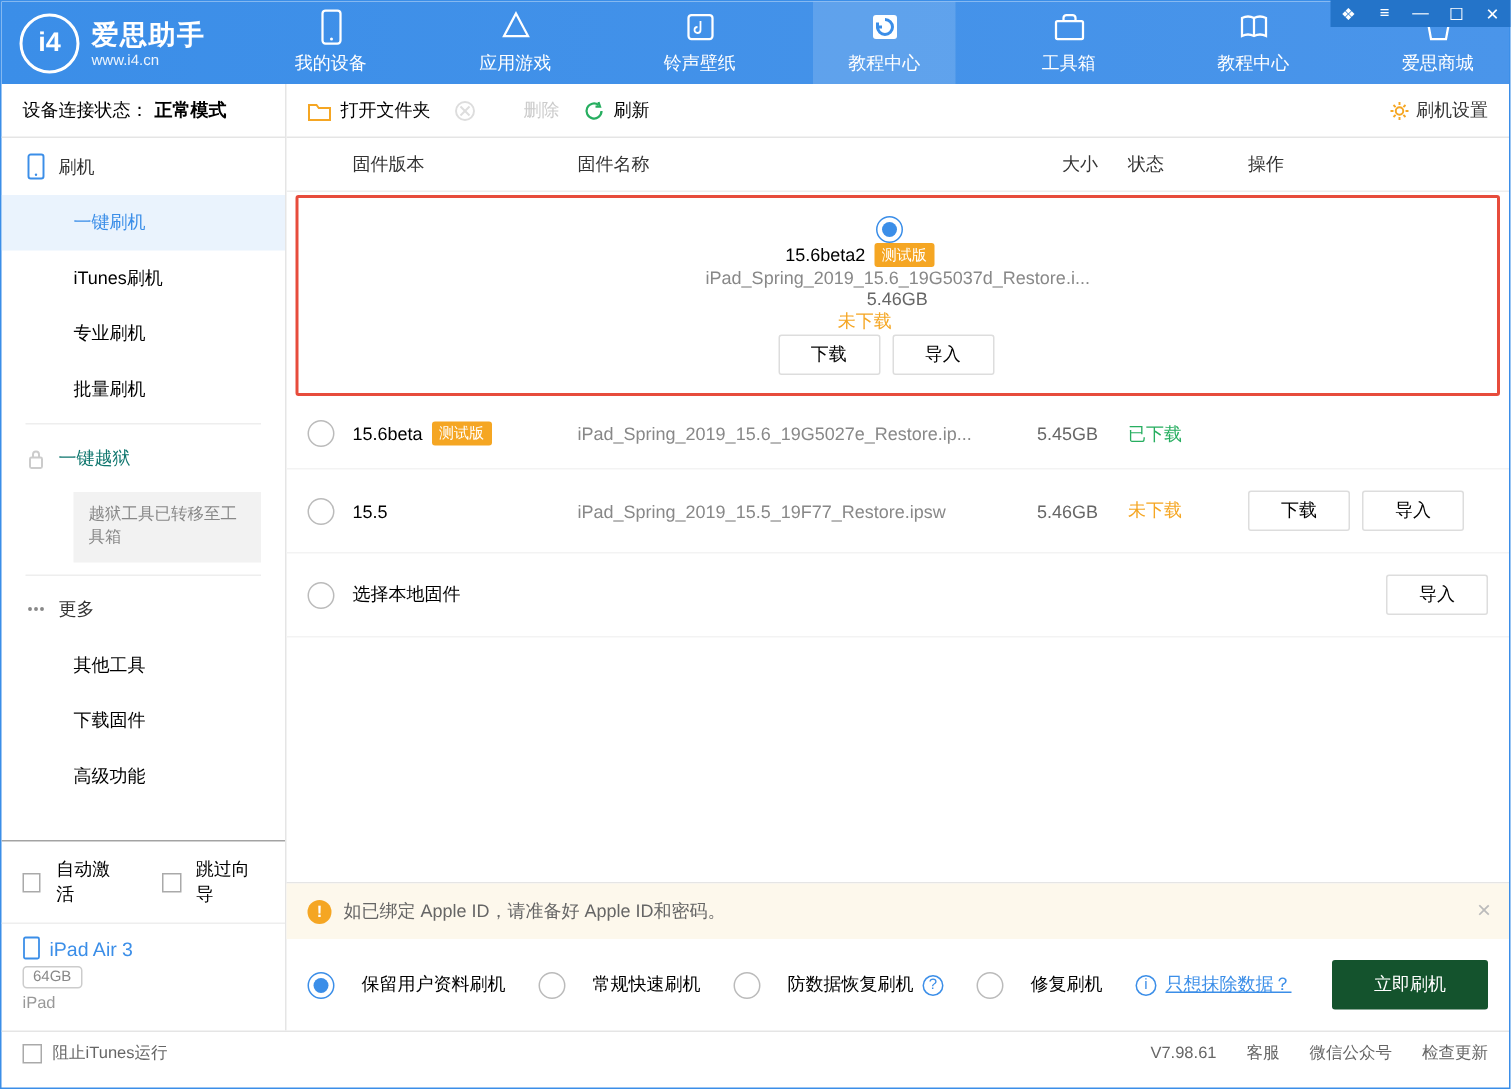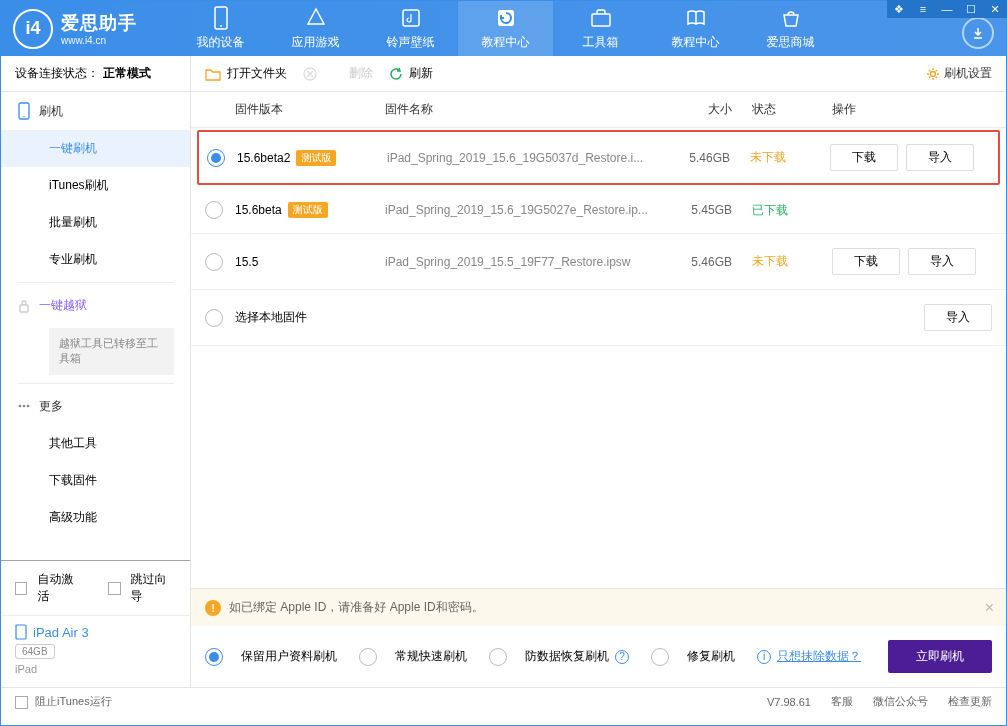--- a/index.html
+++ b/index.html
@@ -6,40 +6,40 @@
     body { width: 1007px; height: 726px; overflow: hidden; background: #fff; border: 1px solid #3b8ee8; }
     
     
     .titlebar { height: 55px; background: linear-gradient(to right, #3b8ee8, #4a95ea); display: flex; align-items: center; padding: 0 12px; color: #fff; }
     .logo-area { display: flex; align-items: center; gap: 8px; min-width: 160px; }
     .logo-badge { width: 40px; height: 40px; border: 2px solid #fff; border-radius: 50%; display: flex; align-items: center; justify-content: center; font-weight: bold; font-size: 18px; }
     .logo-text { display: flex; flex-direction: column; }
     .logo-title { font-size: 18px; font-weight: bold; letter-spacing: 1px; }
     .logo-sub { font-size: 10px; opacity: 0.9; }
     
-    .main-nav { display: flex; flex: 1; height: 100%; }
+    .main-nav { display: flex; flex: 1; height: 100%; gap: 28px; }
     .nav-item { width: 95px; display: flex; flex-direction: column; align-items: center; justify-content: center; gap: 4px; cursor: pointer; font-size: 12px; }
     .nav-item.active { background: rgba(255,255,255,0.15); }
     .nav-icon { width: 24px; height: 24px; display: flex; align-items: center; justify-content: center; }
     
     .win-controls { position: absolute; top: 0; right: 0; background: #2474c9; display: flex; }
     .win-btn { width: 24px; height: 18px; display: flex; align-items: center; justify-content: center; font-size: 11px; color: #fff; cursor: pointer; }
     .dl-circle { width: 32px; height: 32px; border: 2px solid rgba(255,255,255,0.6); border-radius: 50%; display: flex; align-items: center; justify-content: center; margin-left: 10px; margin-top: 8px; }
     
     
     .body { display: flex; height: calc(100% - 65px - 28px); }
     
     
     .sidebar { width: 190px; border-right: 1px solid #e5e5e5; display: flex; flex-direction: column; }
     .conn-status { height: 36px; display: flex; align-items: center; padding: 0 14px; font-size: 12px; border-bottom: 1px solid #e5e5e5; }
     .conn-status b { margin-left: 4px; }
     
     .side-list { flex: 1; overflow: auto; font-size: 12px; }
     .side-group { padding: 10px 16px; display: flex; align-items: center; gap: 8px; color: #333; }
-    .side-group.disabled { color: #8b5cf6; }
+    .side-group.disabled { color: #0f766e; }
     .side-sub { padding: 10px 16px 10px 48px; cursor: pointer; }
     .side-sub.active { background: #eaf3fd; color: #3b8ee8; }
     .side-note { margin: 4px 16px 8px 48px; padding: 8px 10px; background: #f2f2f2; color: #888; font-size: 11px; line-height: 1.4; }
     .side-divider { height: 1px; background: #eee; margin: 4px 16px; }
     
     .side-bottom { border-top: 1px solid #a3a3a3; }
     .auto-row { display: flex; align-items: center; gap: 6px; padding: 10px 14px; font-size: 12px; }
     .device-block { padding: 8px 14px 12px; }
     .device-name { color: #3b8ee8; font-size: 13px; font-weight: 500; display: flex; align-items: center; gap: 6px; }
     .device-cap { display: inline-block; border: 1px solid #ccc; border-radius: 3px; padding: 1px 6px; font-size: 10px; margin: 4px 0; color: #888; }
@@ -54,21 +54,21 @@
     .tb-settings { color: #f5a623; display: flex; align-items: center; gap: 4px; }
     
     .table-head { height: 36px; display: flex; align-items: center; padding: 0 14px 0 44px; font-size: 12px; color: #333; border-bottom: 1px solid #eee; }
     .col-ver { width: 150px; }
     .col-name { flex: 1; }
     .col-size { width: 80px; text-align: right; padding-right: 20px; }
     .col-status { width: 80px; }
     .col-ops { width: 160px; }
     
     .fw-row { display: flex; align-items: center; padding: 14px 14px 14px 14px; font-size: 12px; border-bottom: 1px solid #f3f3f3; }
-    .fw-row.highlight { border: 2px solid #e74c3c; border-radius: 2px; margin: 2px 6px; padding: 12px 8px; }
+    .fw-row.highlight { border: 2px solid #e74c3c; border-radius: 2px; margin: 2px 6px; padding: 12px 8px; flex-direction: column; }
     .radio { width: 18px; height: 18px; border: 1px solid #bbb; border-radius: 50%; margin-right: 12px; display: flex; align-items: center; justify-content: center; flex-shrink: 0; }
     .radio.checked { border-color: #3b8ee8; }
     .radio.checked::after { content: ''; width: 10px; height: 10px; background: #3b8ee8; border-radius: 50%; }
     .fw-ver { width: 150px; display: flex; align-items: center; gap: 6px; }
     .beta-tag { background: #f5a623; color: #fff; font-size: 10px; padding: 1px 5px; border-radius: 2px; }
     .fw-name { flex: 1; color: #888; overflow: hidden; text-overflow: ellipsis; white-space: nowrap; }
     .fw-size { width: 80px; text-align: right; padding-right: 20px; color: #666; }
     .fw-status { width: 80px; }
     .st-not { color: #f5a623; }
     .st-done { color: #27ae60; }
@@ -76,21 +76,21 @@
     .btn-sm { border: 1px solid #ddd; background: #fff; padding: 4px 12px; width: 68px; text-align: center; border-radius: 2px; cursor: pointer; font-size: 12px; }
     
     .bottom-panel { border-top: 1px solid #e5e5e5; margin-top: auto; }
     .warn-bar { background: #fdf8ec; padding: 10px 14px; font-size: 12px; color: #666; display: flex; align-items: center; gap: 8px; position: relative; }
     .warn-icon { width: 16px; height: 16px; background: #f5a623; color: #fff; border-radius: 50%; display: flex; align-items: center; justify-content: center; font-size: 11px; font-weight: bold; }
     .warn-close { position: absolute; right: 12px; cursor: pointer; color: #bbb; font-size: 16px; }
     .mode-row { padding: 14px; display: flex; align-items: center; gap: 22px; font-size: 12px; }
     .mode-opt { display: flex; align-items: center; gap: 6px; }
     .info-q { width: 14px; height: 14px; border: 1px solid #3b8ee8; color: #3b8ee8; border-radius: 50%; display: flex; align-items: center; justify-content: center; font-size: 10px; }
     .link-blue { color: #3b8ee8; text-decoration: underline; cursor: pointer; }
-    .btn-primary { background: #4c1d95; color: #fff; padding: 8px 28px; border-radius: 2px; cursor: pointer; margin-left: auto; }
+    .btn-primary { background: #14532d; color: #fff; padding: 8px 28px; border-radius: 2px; cursor: pointer; margin-left: auto; }
     
     
     .statusbar { height: 28px; border-top: 1px solid #e5e5e5; display: flex; align-items: center; padding: 0 14px; font-size: 11px; color: #666; gap: 20px; }
     .sb-spacer { flex: 1; }
     .checkbox { width: 13px; height: 13px; border: 1px solid #aaa; display: inline-block; vertical-align: middle; margin-right: 4px; }
     
     svg { display: block; }
   </style>
 </head>
 <body>
@@ -193,22 +193,22 @@
     <div class="side-list">
       <div class="side-group">
         <svg width="14" height="18" viewBox="0 0 14 18">
             <rect x="2" y="1" width="10" height="16" rx="1.5" fill="none" stroke="#3b8ee8" stroke-width="1.3"></rect>
             <circle cx="7" cy="14.5" r="0.8" fill="#3b8ee8"></circle>
           </svg>
         <span>刷机</span>
       </div>
       <div class="side-sub active">一键刷机</div>
       <div class="side-sub">iTunes刷机</div>
+      <div class="side-sub">专业刷机</div>
       <div class="side-sub">批量刷机</div>
-      <div class="side-sub">专业刷机</div>
       <div class="side-divider"></div>
       <div class="side-group disabled">
         <svg width="14" height="16" viewBox="0 0 14 16">
             <rect x="3" y="7" width="8" height="7" rx="1" fill="none" stroke="#ccc" stroke-width="1.3"></rect>
             <path d="M5 7 V5 a2 2 0 0 1 4 0 v2" fill="none" stroke="#ccc" stroke-width="1.3"></path>
           </svg>
         <span>一键越狱</span>
       </div>
       <div class="side-note">越狱工具已转移至工具箱</div>
       <div class="side-divider"></div>

